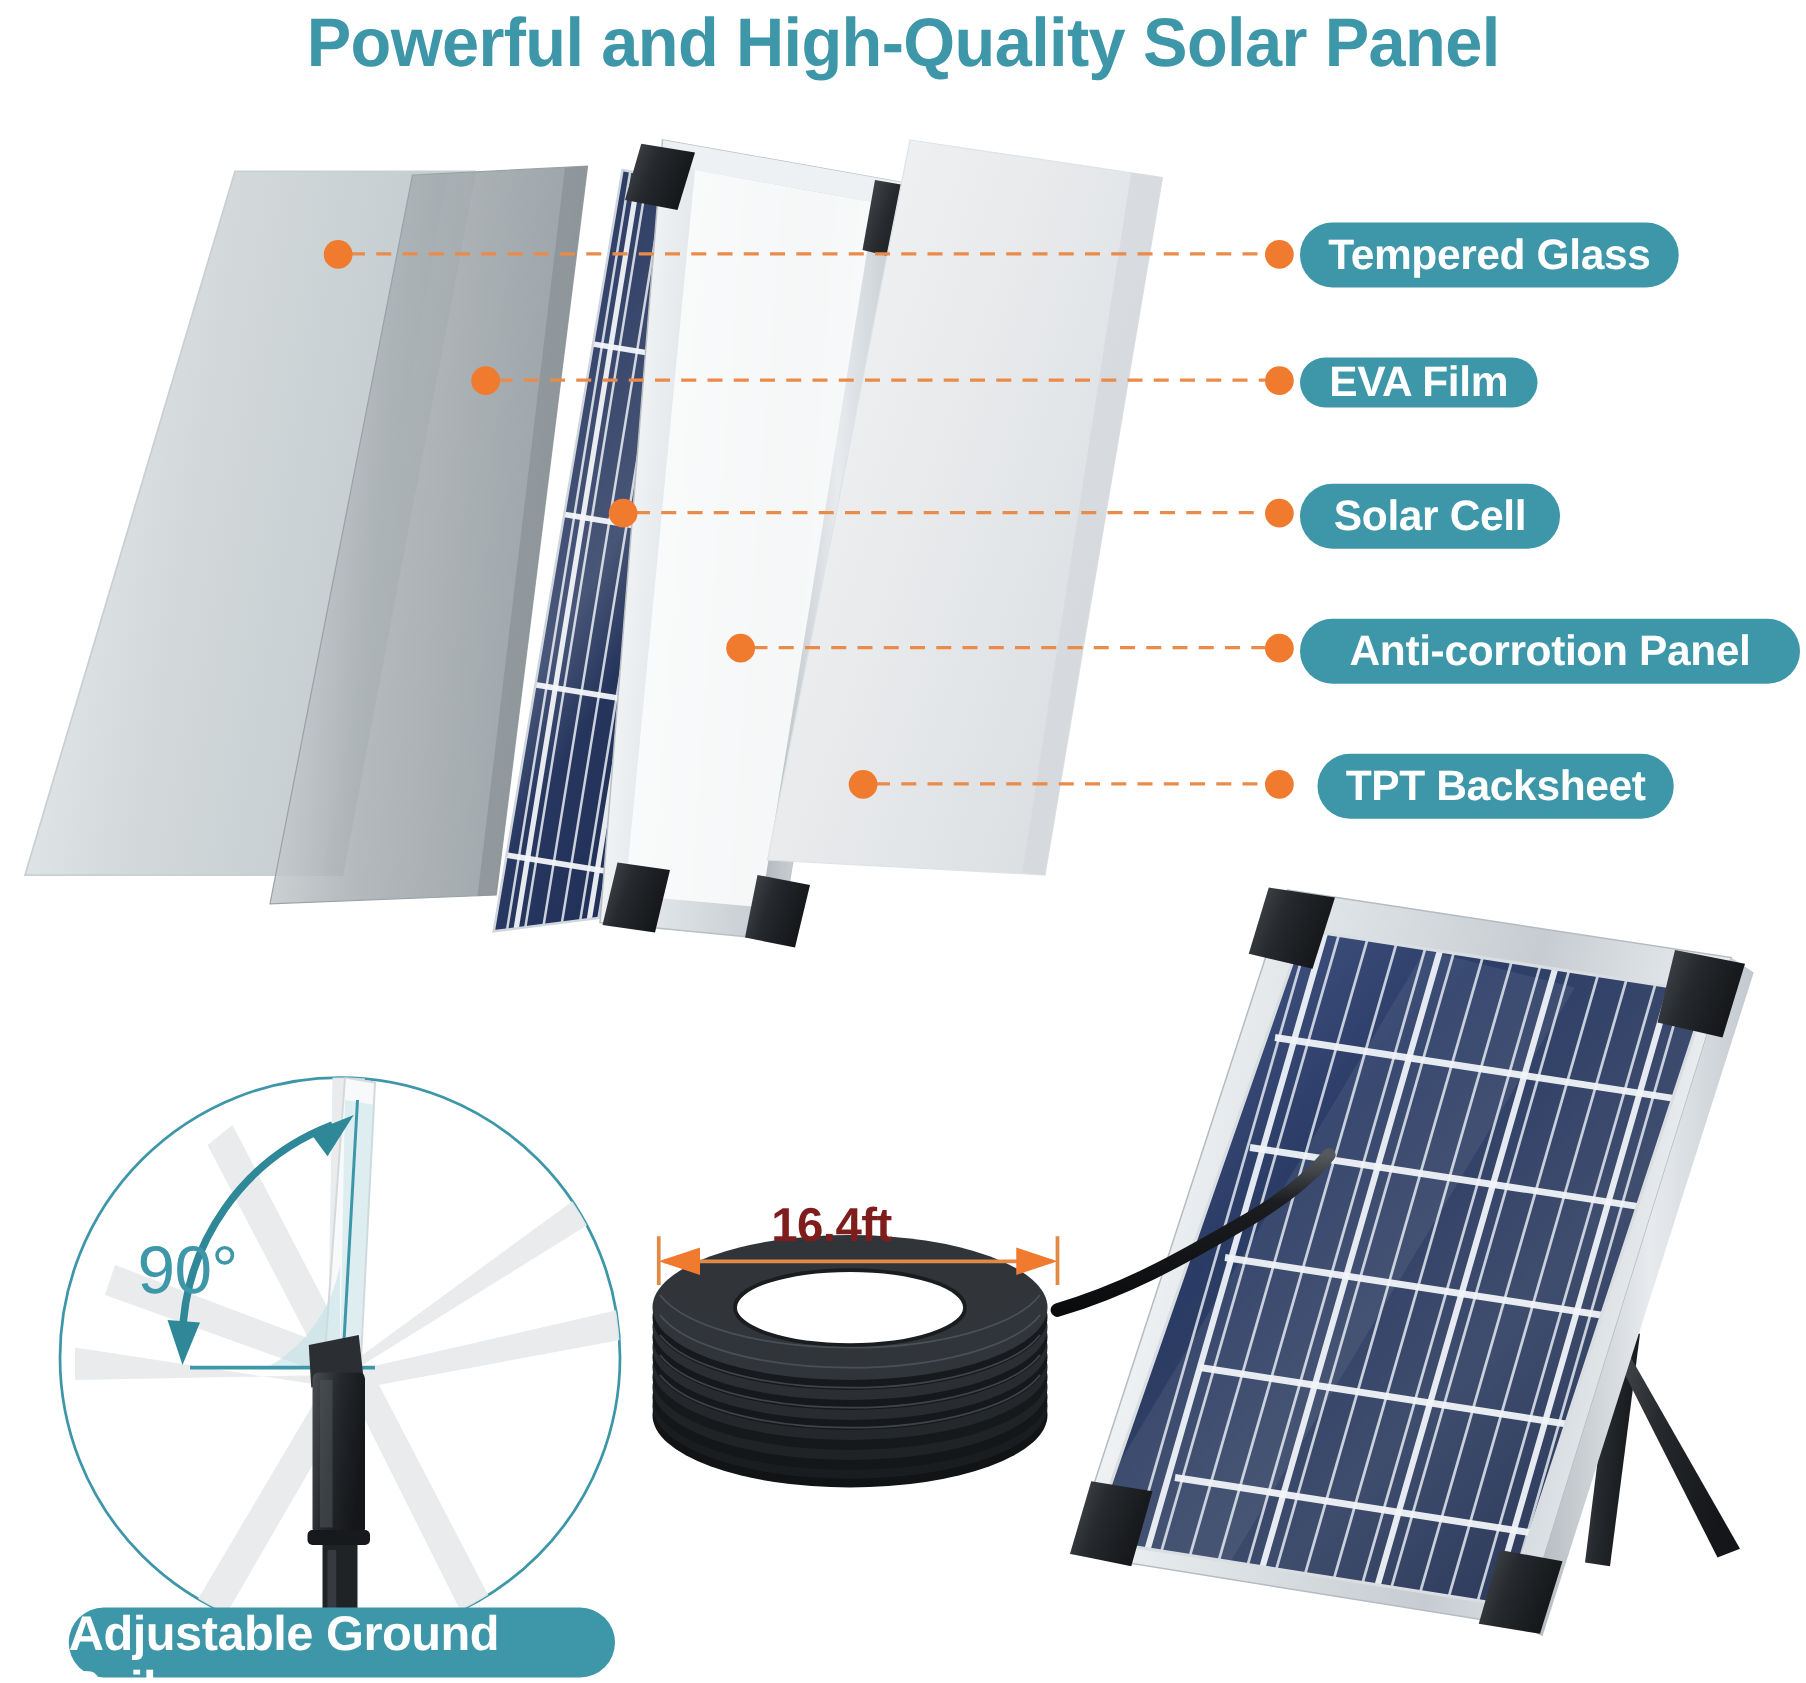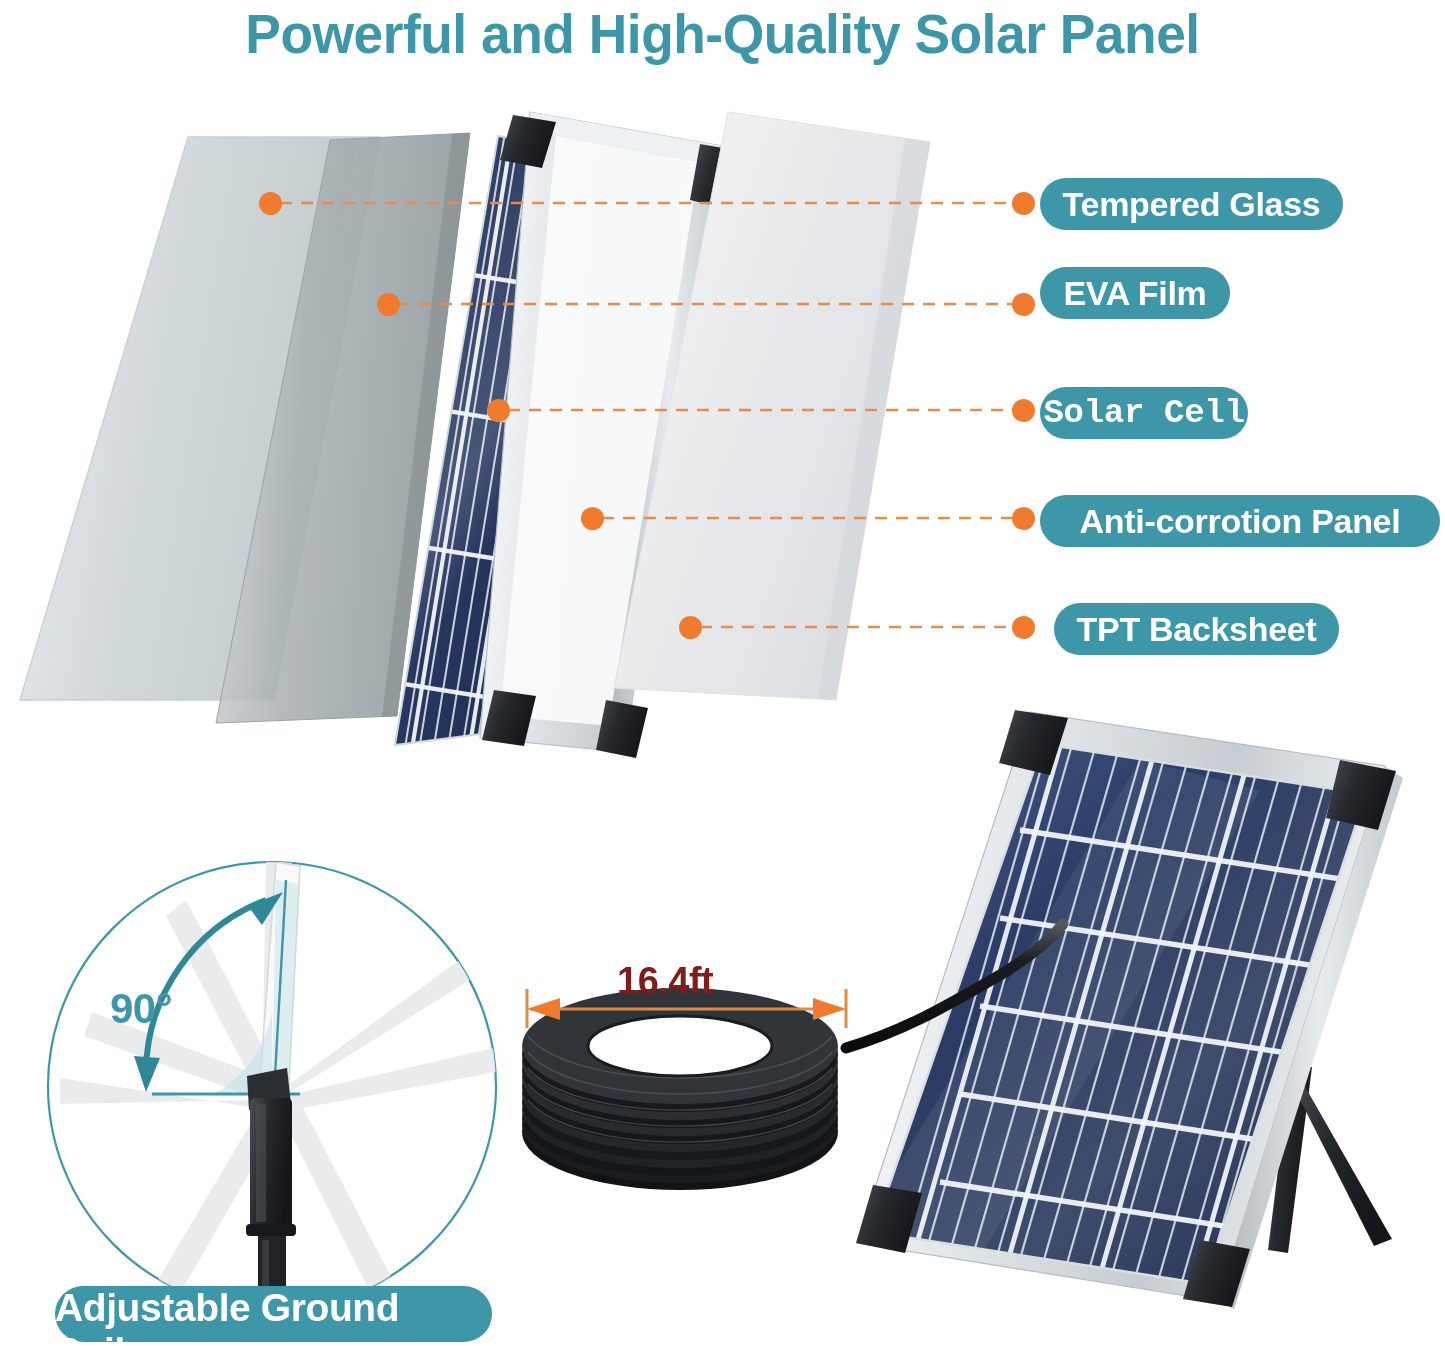--- a/index.html
+++ b/index.html
@@ -33,21 +33,21 @@
     background:#3E97A9;border-radius:999px;display:flex;align-items:flex-start;
     justify-content:center;box-sizing:border-box;
   }
   .pill-ground span{font-size:39px;font-weight:bold;color:#fff;letter-spacing:-0.4px;}
 
   .dot{
     position:absolute;width:23px;height:23px;border-radius:50%;
     background:#F07B2E;
   }
   .deg{
-    position:absolute;color:#3E97A9;font-weight:bold;font-size:42px;
+    position:absolute;color:#3E97A9;font-weight:normal;font-size:54px;
     letter-spacing:-0.5px;
   }
   .dim-text{
     position:absolute;color:#7f1d1d;font-weight:bold;font-size:38px;
     letter-spacing:-0.5px;white-space:nowrap;
   }
 </style>
 </head>
 <body>
 
@@ -364,24 +364,24 @@
 
   <div class="dot" style="left:1012px;top:192px;"></div>
   <div class="dot" style="left:1012px;top:293px;"></div>
   <div class="dot" style="left:1012px;top:399px;"></div>
   <div class="dot" style="left:1012px;top:507px;"></div>
   <div class="dot" style="left:1012px;top:616px;"></div>
 
   <div class="pill" style="left:1040px;top:178px;width:303px;height:52px;">
     <span class="pill-label">Tempered Glass</span>
   </div>
-  <div class="pill" style="left:1040px;top:267px;width:190px;height:52px;">
+  <div class="pill" style="left:1040px;top:286px;width:190px;height:40px;">
     <span class="pill-label">EVA Film</span>
   </div>
-  <div class="pill" style="left:1040px;top:387px;width:208px;height:52px;font-family:Liberation Mono, monospace;">
+  <div class="pill" style="left:1040px;top:387px;width:208px;height:52px;">
     <span class="pill-label">Solar Cell</span>
   </div>
   <div class="pill" style="left:1040px;top:495px;width:400px;height:52px;">
     <span class="pill-label">Anti-corrotion Panel</span>
   </div>
   <div class="pill" style="left:1054px;top:603px;width:285px;height:52px;">
     <span class="pill-label">TPT Backsheet</span>
   </div>
 
   <div class="deg" style="left:110px;top:985px;">90°</div>

